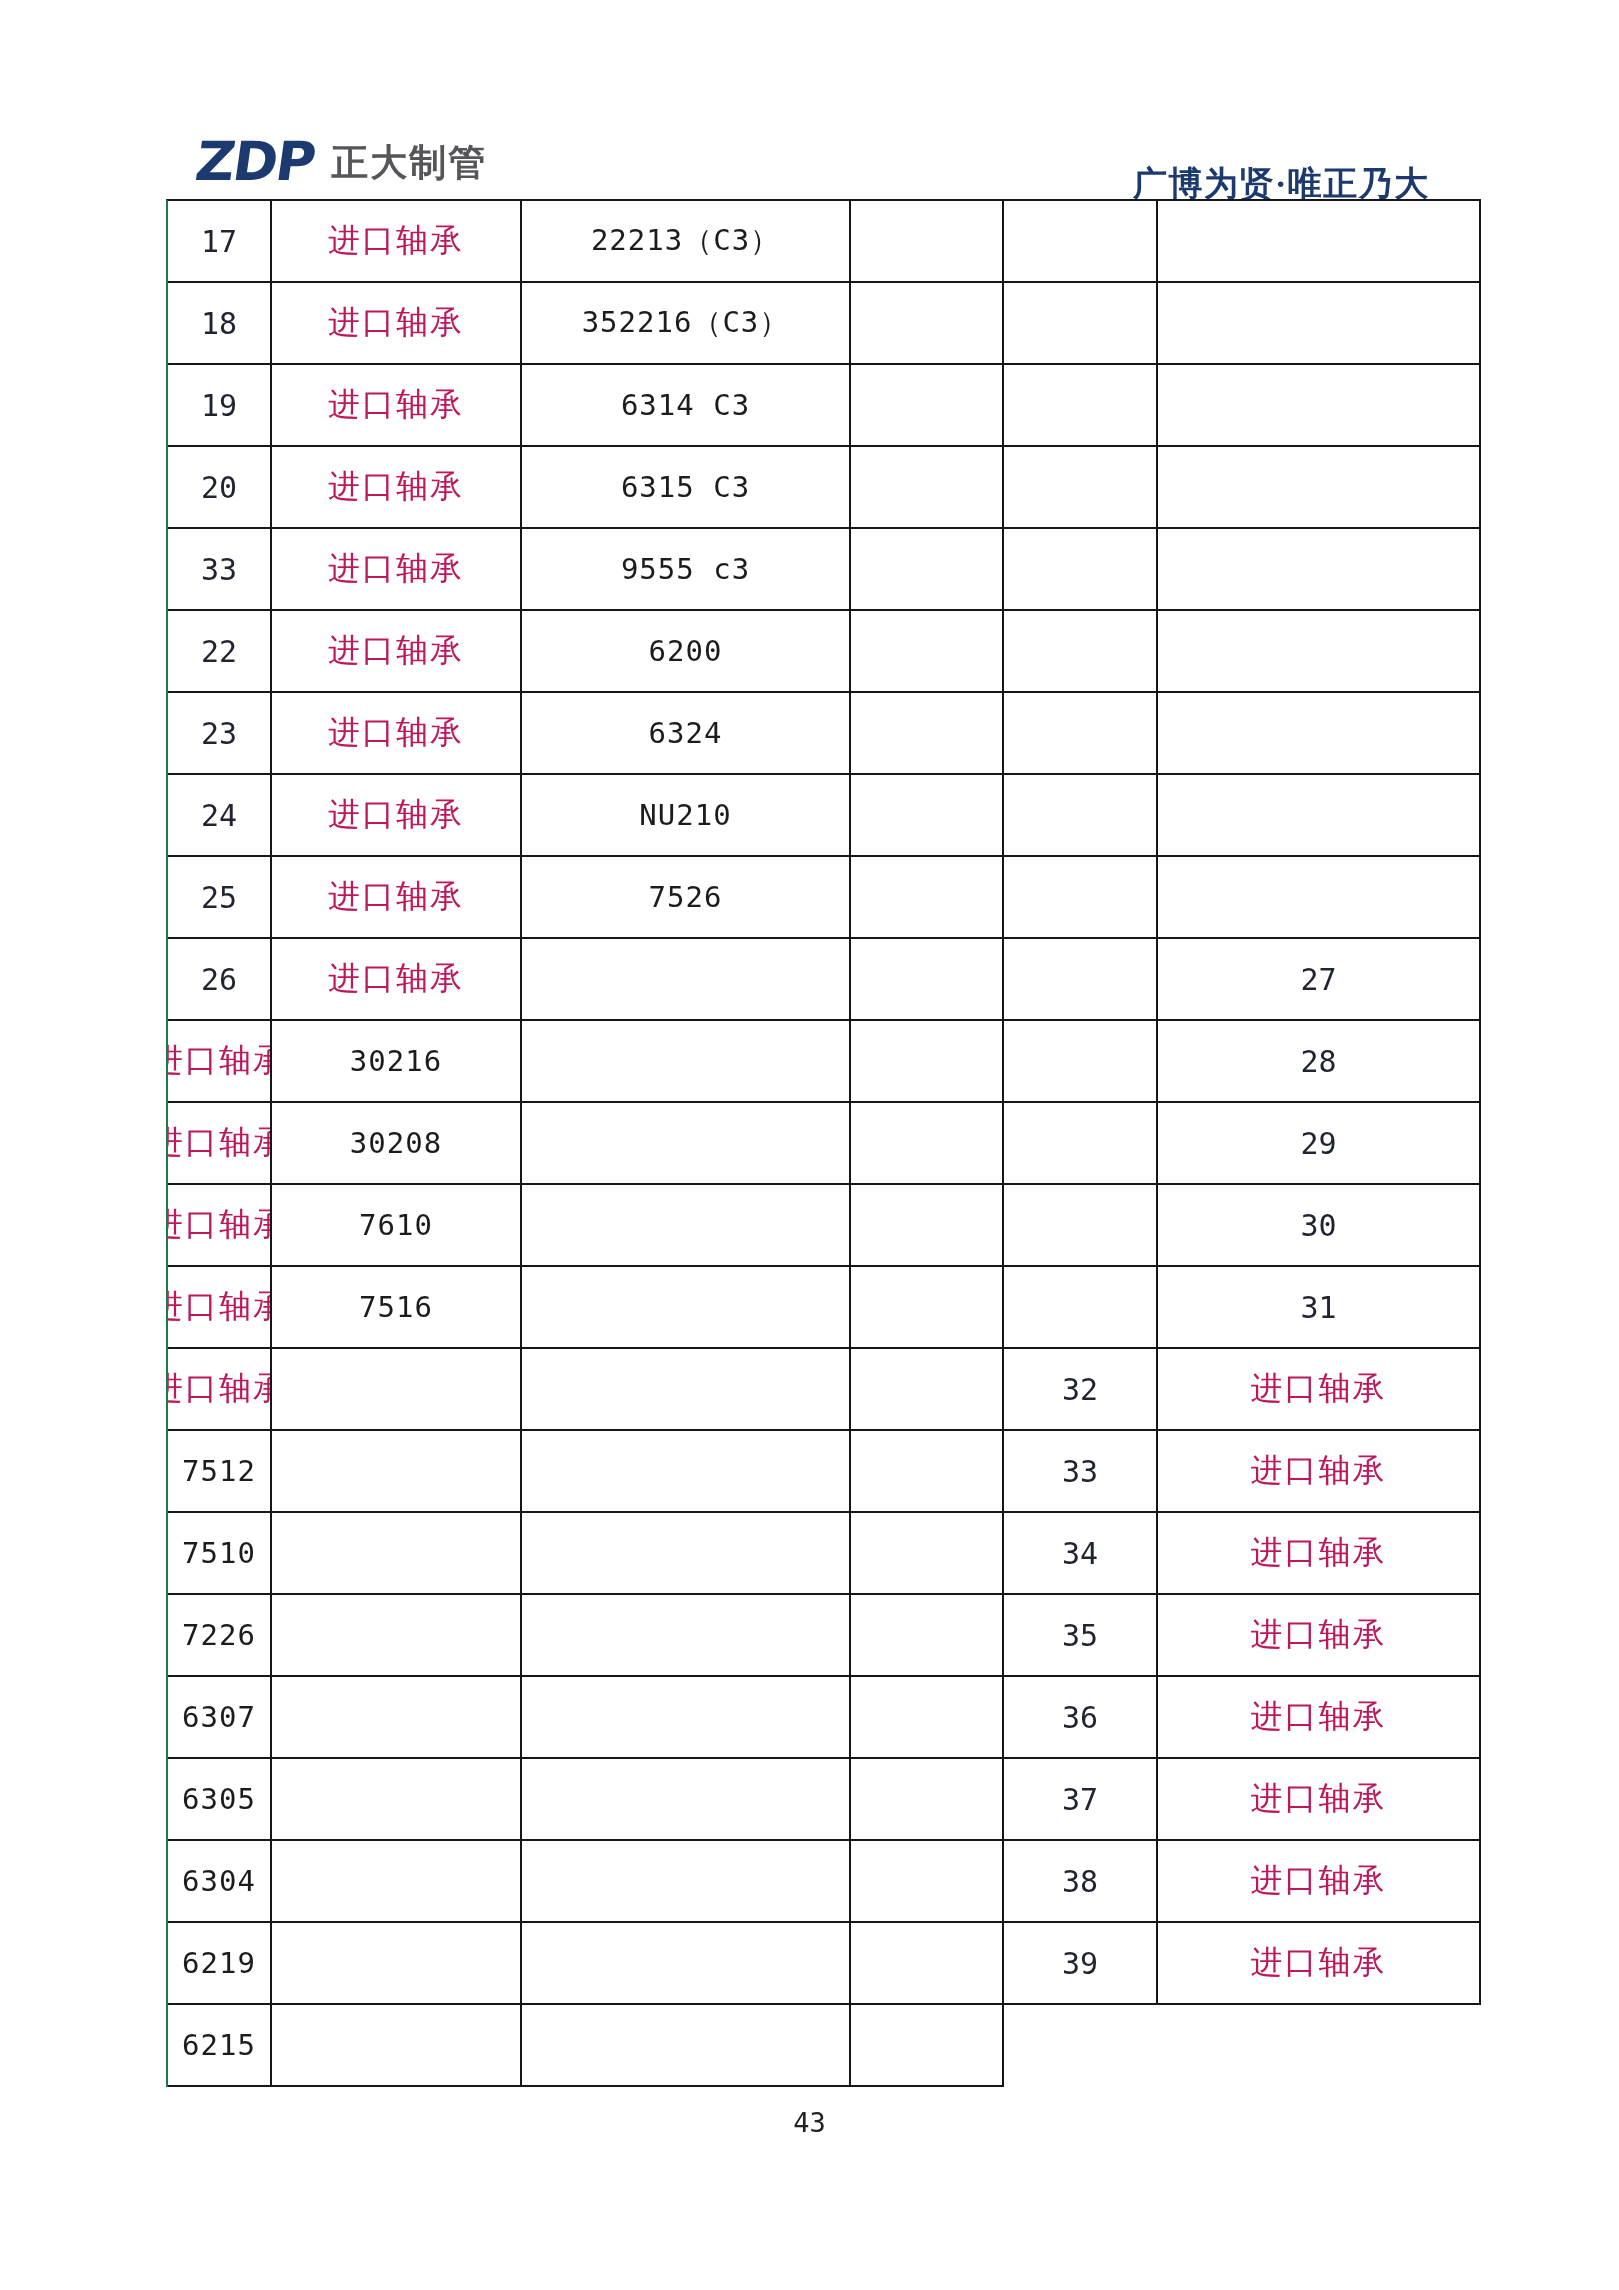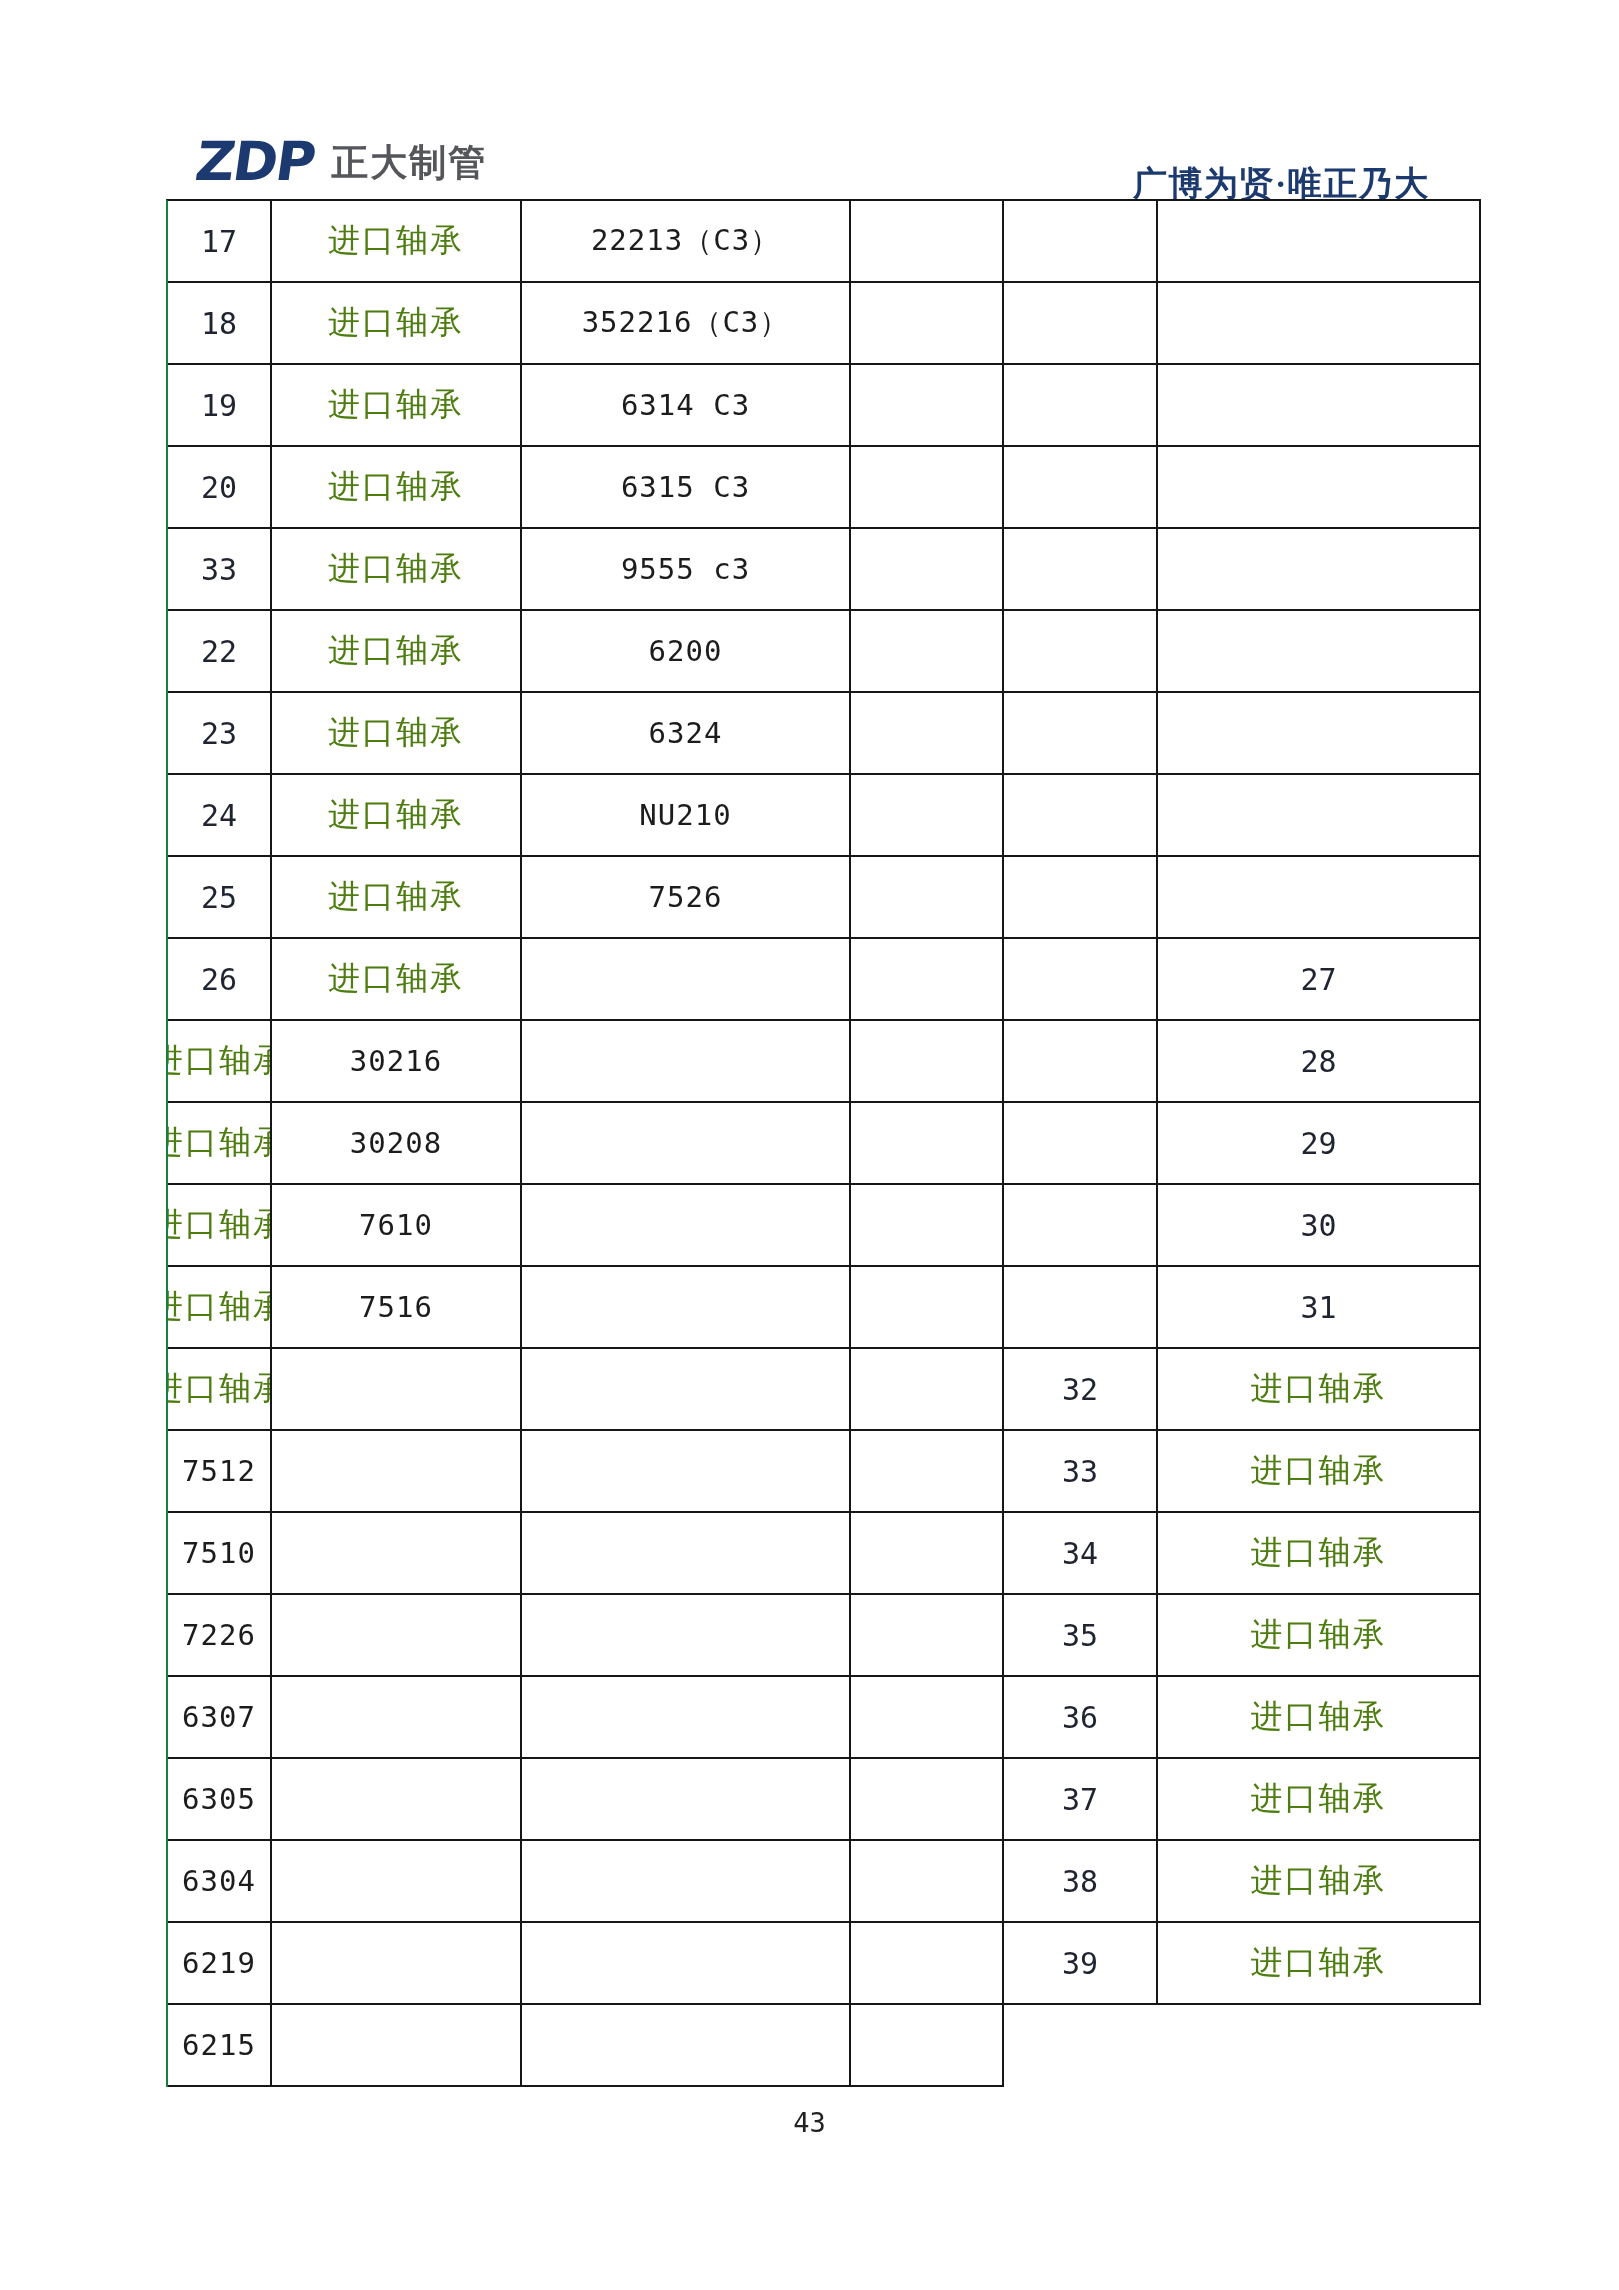--- a/index.html
+++ b/index.html
@@ -80,21 +80,21 @@
     white-space: nowrap;
   }
   .cell-no {
     font-family: "DejaVu Sans Mono", monospace;
     font-size: 30px;
     color: #1f2430;
   }
   .cell-name {
     font-family: "DejaVu Sans", sans-serif;
     font-size: 32px;
-    color: #4d7c0f;
+    color: #be185d;
     letter-spacing: 2px;
   }
   .cell-model {
     font-family: "DejaVu Sans Mono", monospace;
     font-size: 29px;
     color: #1c1c1c;
     letter-spacing: 1px;
   }
 
   

